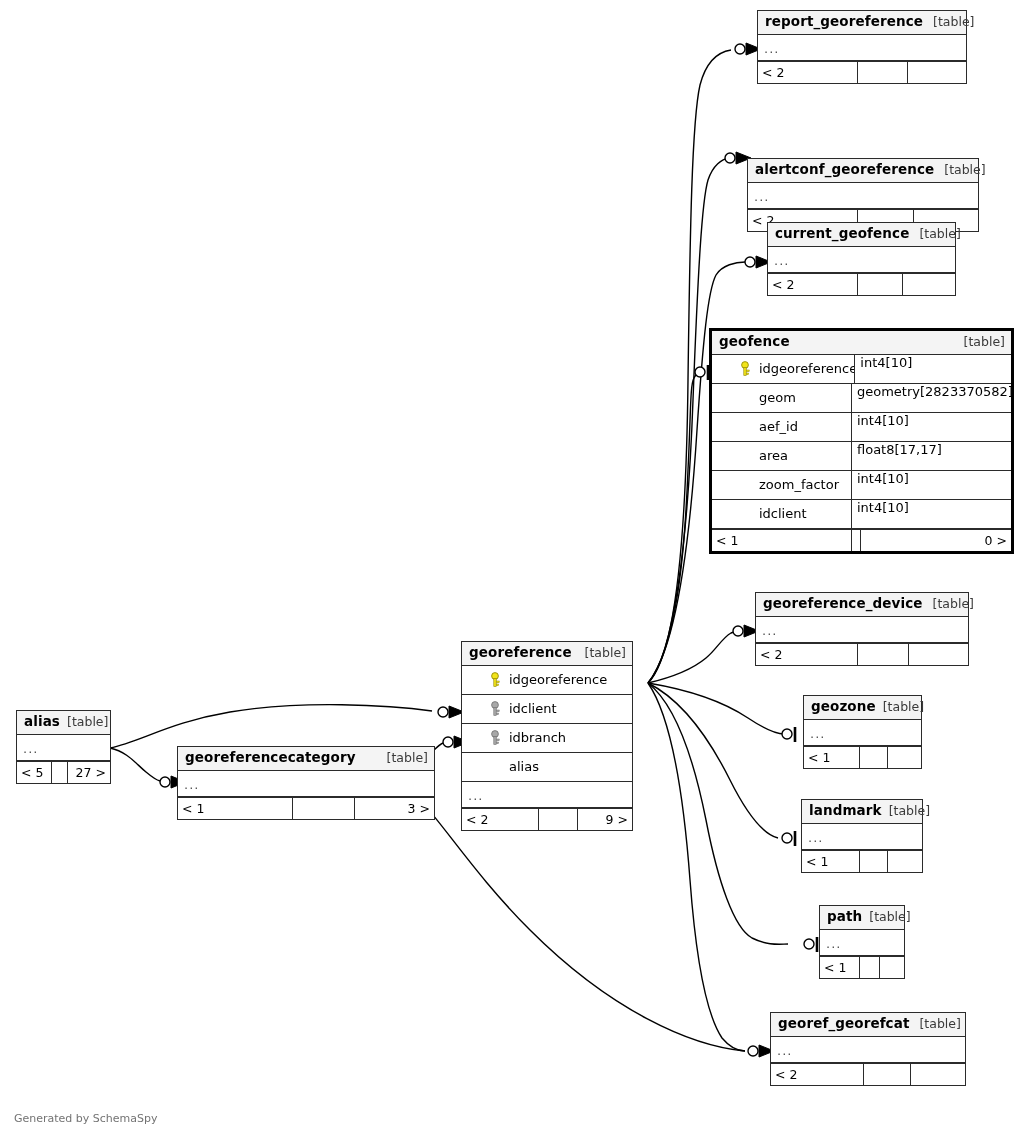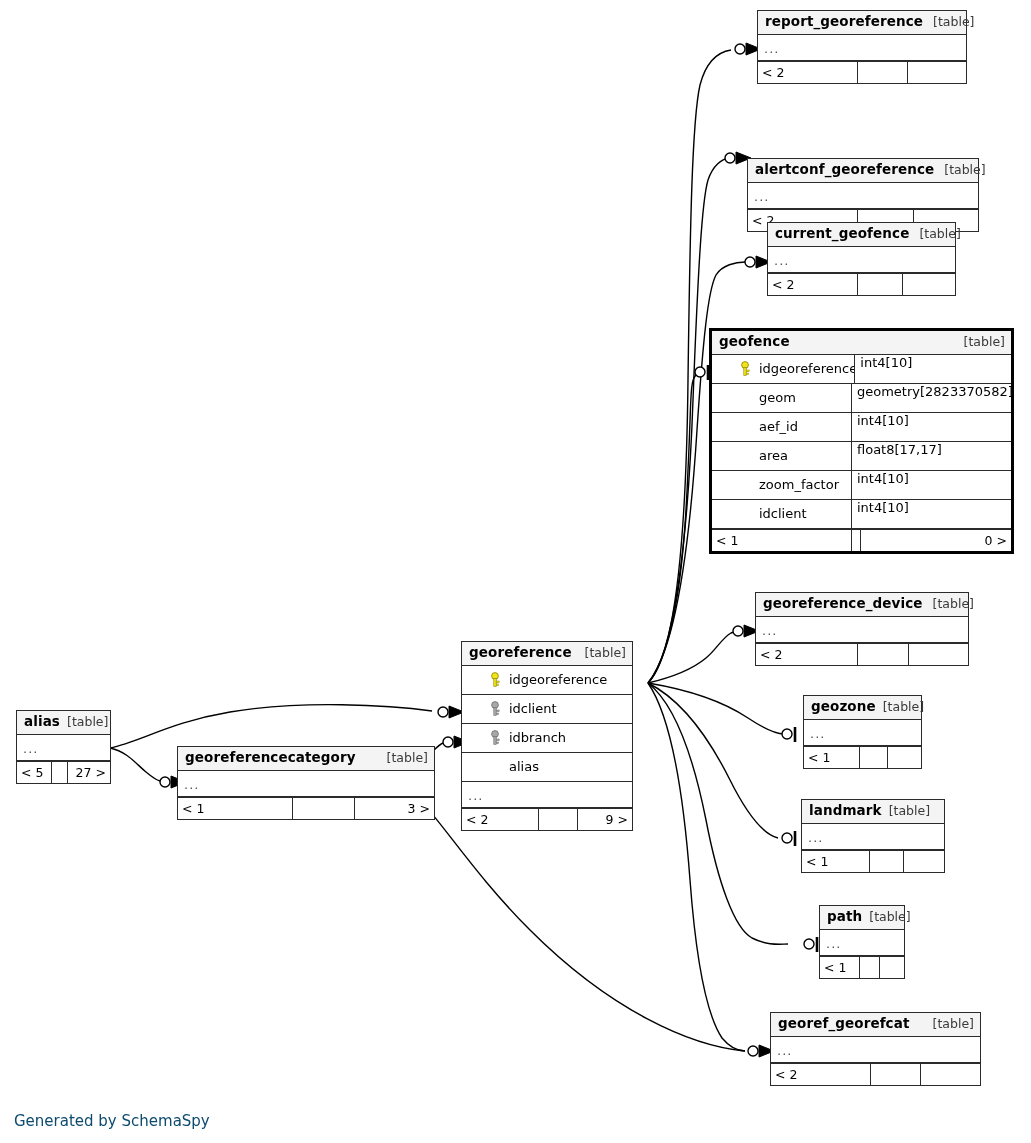--- a/index.html
+++ b/index.html
@@ -159,22 +159,22 @@
   }
   .foot > div:last-child { border-right: none; }
   .foot .fl { justify-content: flex-start; }
   .foot .fr { justify-content: flex-end; }
   .foot .fc { justify-content: center; }
 
   #credit {
     position: absolute;
     left: 14px;
     top: 1112px;
-    font-size: 15px;
-    color: #0c4a6e;
+    font-size: 11px;
+    color: #737373;
     white-space: nowrap;
   }
 </style>
 </head>
 <body>
 
 <div id="canvas">
 
   <svg id="edges" viewBox="0 0 1031 1143" width="1031" height="1143">
 
@@ -377,21 +377,21 @@
     <div class="row ellip">
       <span>...</span>
     </div>
     <div class="foot">
       <div class="fl" style="width:48%;">&lt; 1</div>
       <div class="fc" style="width:24%;"></div>
       <div class="fr" style="width:28%;"></div>
     </div>
   </div>
 
-  <div class="tbl" style="left:801px; top:799px; width:144px;">
+  <div class="tbl" style="left:801px; top:799px; width:122px;">
     <div class="tbl-head">
       <span class="tname">landmark</span>
       <span class="ttag">[table]</span>
     </div>
     <div class="row ellip">
       <span>...</span>
     </div>
     <div class="foot">
       <div class="fl" style="width:48%;">&lt; 1</div>
       <div class="fc" style="width:24%;"></div>
@@ -407,21 +407,21 @@
     <div class="row ellip">
       <span>...</span>
     </div>
     <div class="foot">
       <div class="fl" style="width:48%;">&lt; 1</div>
       <div class="fc" style="width:24%;"></div>
       <div class="fr" style="width:28%;"></div>
     </div>
   </div>
 
-  <div class="tbl" style="left:770px; top:1012px; width:211px;">
+  <div class="tbl" style="left:770px; top:1012px; width:196px;">
     <div class="tbl-head spread">
       <span class="tname">georef_georefcat</span>
       <span class="ttag">[table]</span>
     </div>
     <div class="row ellip">
       <span>...</span>
     </div>
     <div class="foot">
       <div class="fl" style="width:48%;">&lt; 2</div>
       <div class="fc" style="width:24%;"></div>

